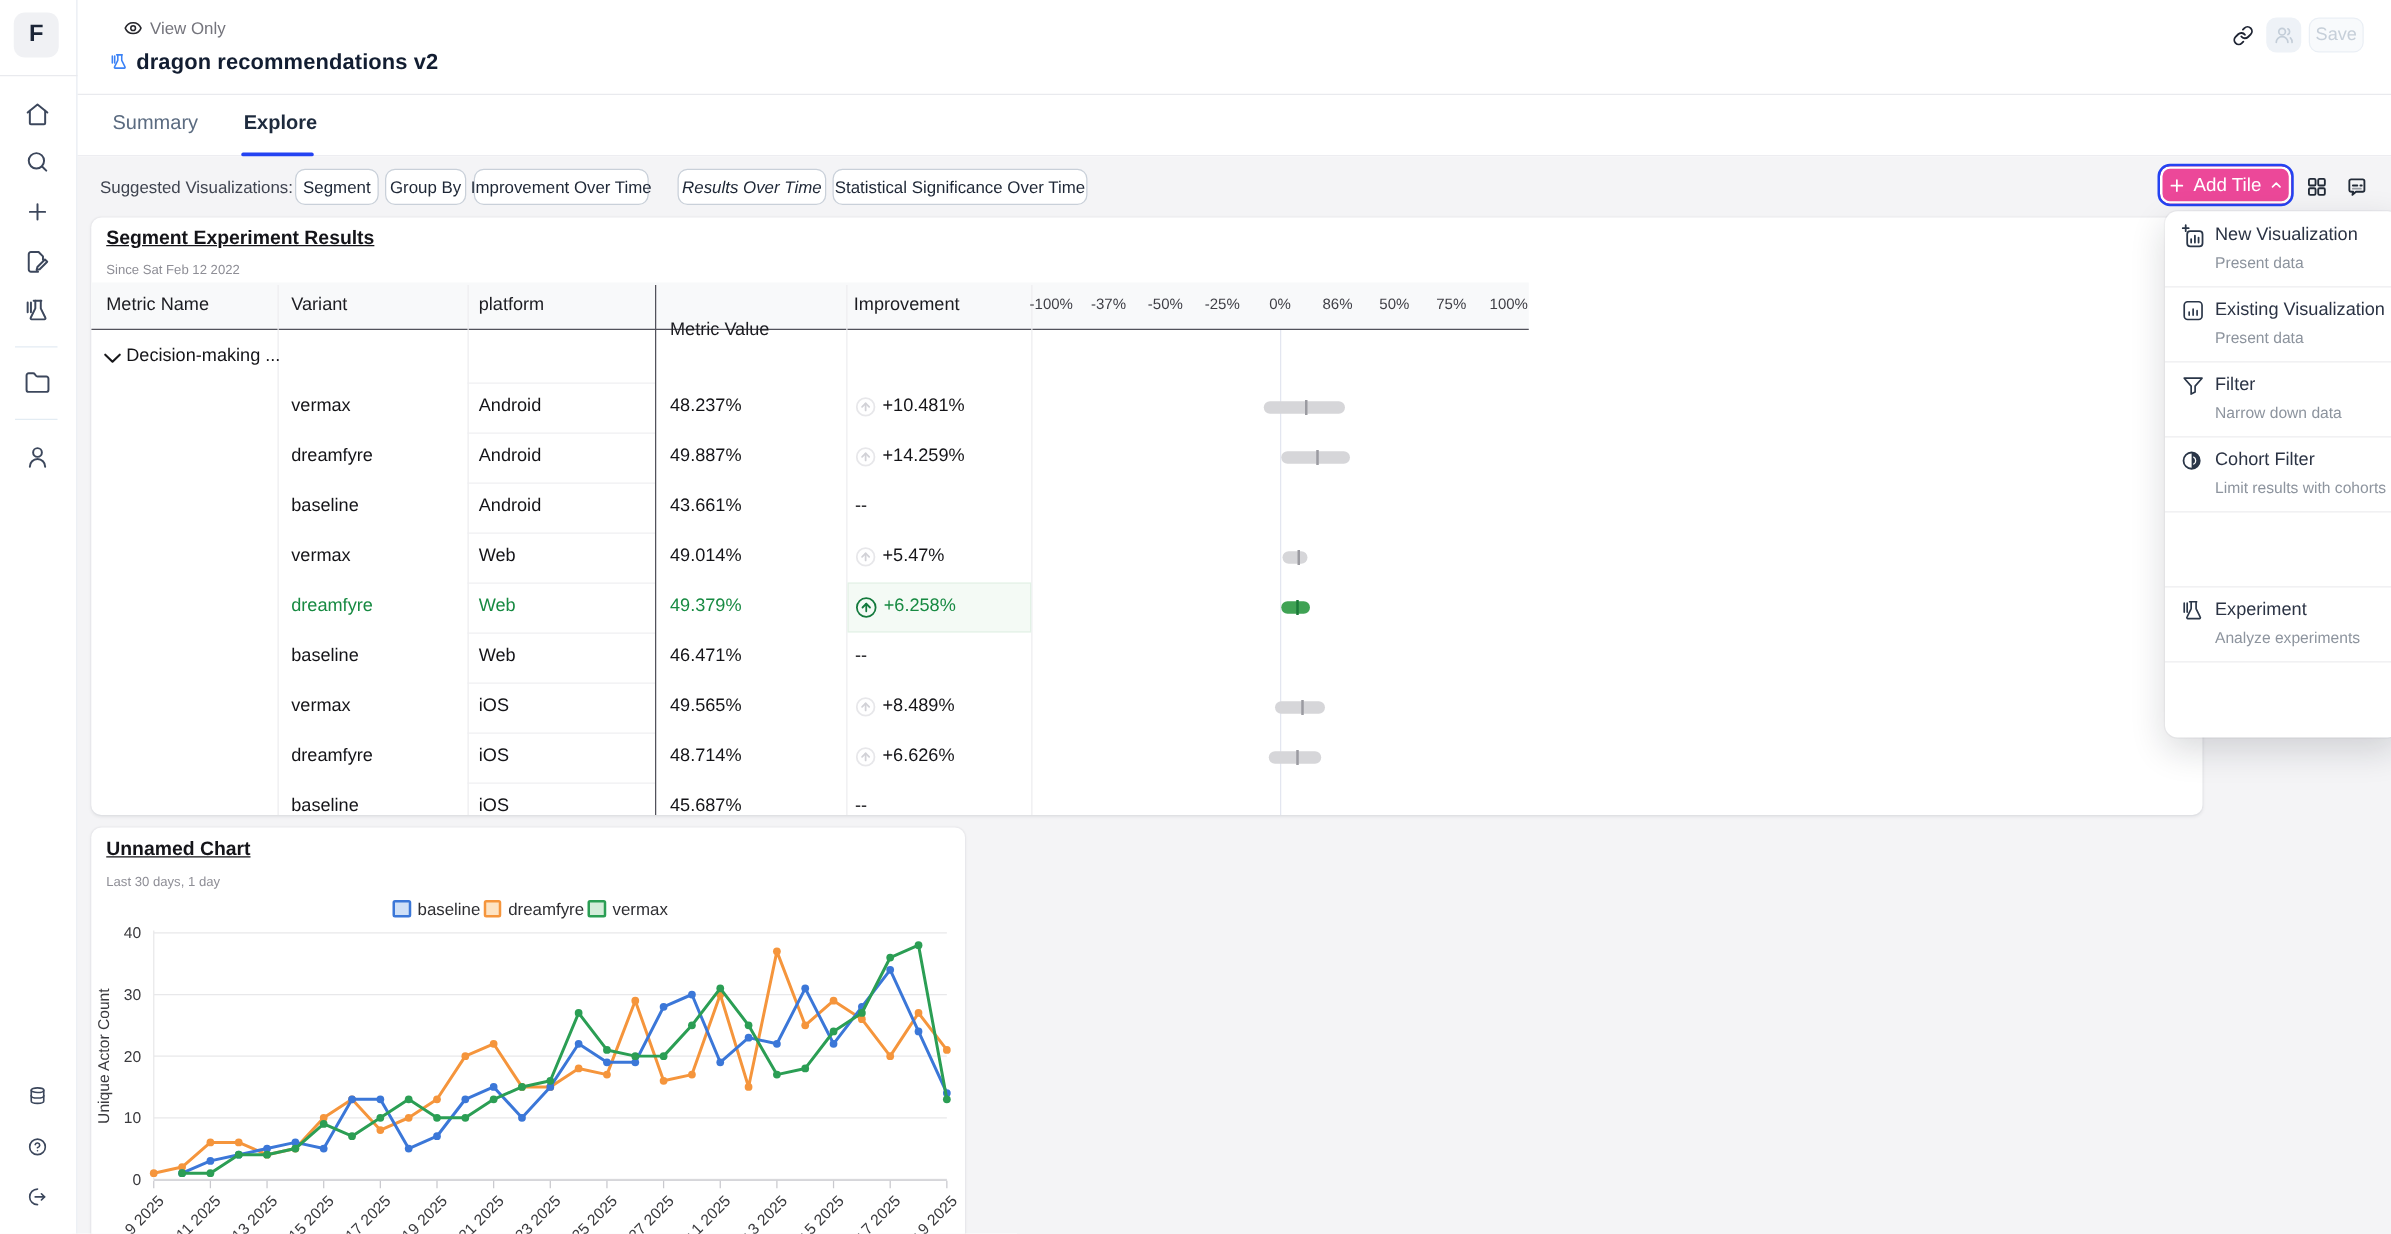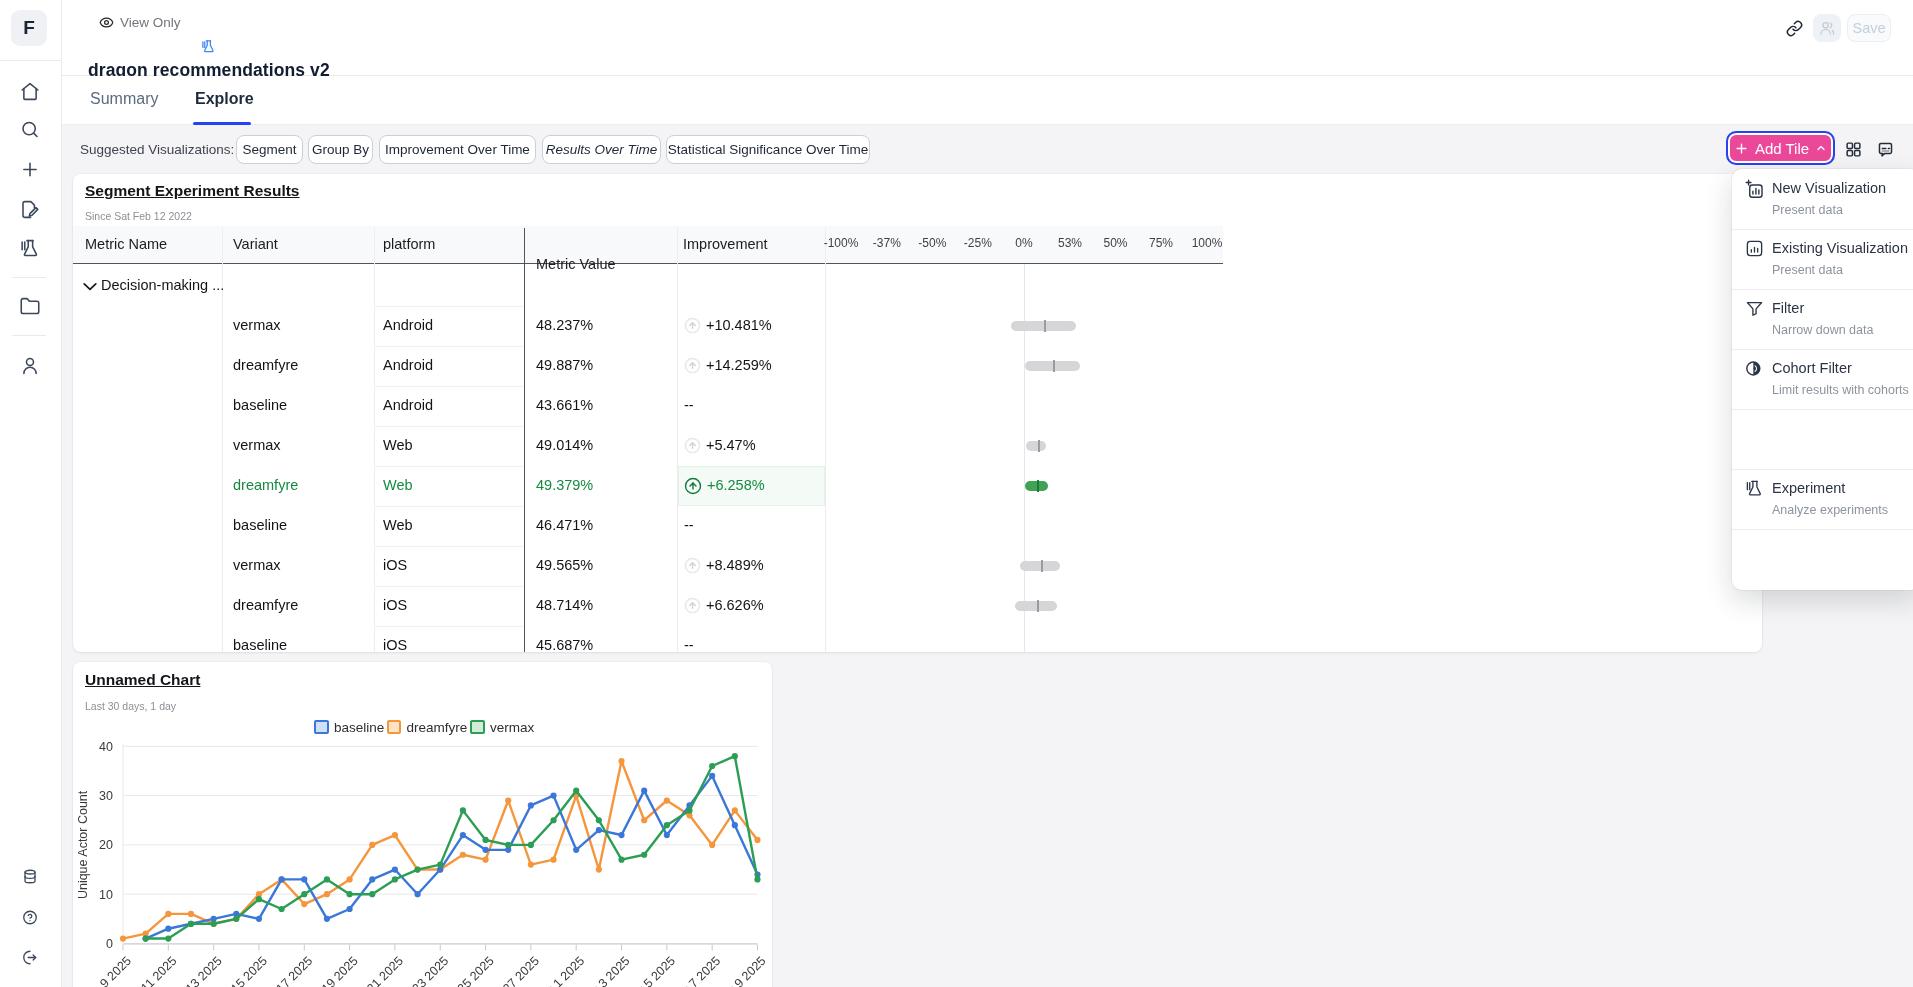--- a/index.html
+++ b/index.html
@@ -11,21 +11,21 @@
   
   #sidebar { position:absolute; left:0; top:0; width:62px; height:987px; background:#fff; border-right:1px solid #e8ebf2; z-index:30; }
   #logo { position:absolute; left:11px; top:10px; width:36px; height:36px; background:#f0f1f4; border-radius:9px; display:flex; align-items:center; justify-content:center; font-weight:bold; font-size:19px; color:#1b2537; }
   .side-sep { position:absolute; left:0; width:62px; height:1px; background:#e9eaee; }
   .side-sep2 { position:absolute; left:12px; width:34px; height:1px; background:#e3ecf3; }
   .sicon { position:absolute; left:29.5px; transform:translateX(-50%); color:#3c475c; }
 
   
   #header { position:absolute; left:58px; top:0; width:1855px; height:76px; background:#fff; border-bottom:1px solid #e9eaee; z-index:20; }
   #viewonly { position:absolute; left:41px; top:15px; display:flex; align-items:center; gap:6px; color:#74747c; font-size:13.5px; }
-  #title-row { position:absolute; left:30px; top:39px; display:flex; align-items:center; gap:6px;flex-direction:column; }
+  #title-row { position:absolute; left:30px; top:39px; display:flex; align-items:center; gap:6px; }
   #title-row .t { font-size:17.5px; font-weight:bold; color:#121d31; letter-spacing:.1px; }
   #hdr-right { position:absolute; right:22px; top:14px; display:flex; align-items:center; }
   #ppl-btn { width:28px; height:28px; background:#eef2f7; border-radius:8px; display:flex; align-items:center; justify-content:center; margin-left:10px; }
   #save-btn { width:44px; height:28px; background:#f8fafc; border:1px solid #eaeff5; border-radius:8px; display:flex; align-items:center; justify-content:center; margin-left:6px; font-size:14.5px; color:#c6cfd9; }
 
   
   #tabs { position:absolute; left:58px; top:76px; width:1855px; height:49px; background:#fff; border-bottom:1px solid #ededf1; z-index:20; }
   .tab { position:absolute; top:0; height:46px; display:flex; align-items:center; font-size:16px; }
   #tab-underline { position:absolute; left:135px; top:46px; width:58px; height:3px; background:#2443f2; border-radius:2px; }
 
@@ -166,21 +166,21 @@
 <div id="tabs">
   <div class="tab" style="left:32px; color:#5b6b80;">Summary</div>
   <div class="tab" style="left:137px; color:#1d2a3d; font-weight:bold;">Explore</div>
   <div id="tab-underline"></div>
 </div>
 
 <div id="content">
   <div id="toolbar-label">Suggested Visualizations:</div>
   <div class="chip" style="left:178px;width:67px;">Segment</div>
   <div class="chip" style="left:250px;width:65px;">Group By</div>
-  <div class="chip" style="left:321px;width:157px;">Improvement Over Time</div>
+  <div class="chip" style="left:321px;width:140px;">Improvement Over Time</div>
   <div class="chip" style="left:484px;width:119px;font-style:italic;">Results Over Time</div>
   <div class="chip" style="left:608px;width:204px;">Statistical Significance Over Time</div>
   <div id="addtile">
     <svg width="15" height="15" viewBox="0 0 24 24" fill="none" stroke="#fff" stroke-width="2.2" stroke-linecap="round">
         <path d="M12 5v14M5 12h14"></path>
       </svg>
     <span>Add Tile</span>
     <svg width="12" height="12" viewBox="0 0 24 24" fill="none" stroke="#fff" stroke-width="2.6" stroke-linecap="round" stroke-linejoin="round">
         <path d="m6 15 6-6 6 6"></path>
       </svg>
@@ -211,21 +211,21 @@
         <div class="cell" style="left:12px;top:62px;font-size:14.5px;color:#1c1c21;">Metric Name</div>
         <div class="cell" style="left:160px;top:62px;font-size:14.5px;color:#1c1c21;">Variant</div>
         <div class="cell" style="left:310px;top:62px;font-size:14.5px;color:#1c1c21;">platform</div>
         <div class="cell" style="left:463px;top:62px;font-size:14.5px;color:#1c1c21;margin-top:20px;">Metric Value</div>
         <div class="cell" style="left:610px;top:62px;font-size:14.5px;color:#1c1c21;">Improvement</div>
         <div class="cell" style="left:768px;top:62px;transform:translateX(-50%);font-size:12px;color:#3f3f46;">-100%</div>
         <div class="cell" style="left:813.8px;top:62px;transform:translateX(-50%);font-size:12px;color:#3f3f46;">-37%</div>
         <div class="cell" style="left:859.3px;top:62px;transform:translateX(-50%);font-size:12px;color:#3f3f46;">-50%</div>
         <div class="cell" style="left:904.8px;top:62px;transform:translateX(-50%);font-size:12px;color:#3f3f46;">-25%</div>
         <div class="cell" style="left:951px;top:62px;transform:translateX(-50%);font-size:12px;color:#3f3f46;">0%</div>
-        <div class="cell" style="left:997px;top:62px;transform:translateX(-50%);font-size:12px;color:#3f3f46;">53%</div>
+        <div class="cell" style="left:997px;top:62px;transform:translateX(-50%);font-size:12px;color:#3f3f46;">86%</div>
         <div class="cell" style="left:1042.5px;top:62px;transform:translateX(-50%);font-size:12px;color:#3f3f46;">50%</div>
         <div class="cell" style="left:1088px;top:62px;transform:translateX(-50%);font-size:12px;color:#3f3f46;">75%</div>
         <div class="cell" style="left:1134px;top:62px;transform:translateX(-50%);font-size:12px;color:#3f3f46;">100%</div>
         <div class="abs" style="left:301px;top:132px;width:150px;height:1px;background:#f0f0f2;"></div>
         <div class="abs" style="left:301px;top:172px;width:150px;height:1px;background:#f0f0f2;"></div>
         <div class="abs" style="left:301px;top:212px;width:150px;height:1px;background:#f0f0f2;"></div>
         <div class="abs" style="left:301px;top:252px;width:150px;height:1px;background:#f0f0f2;"></div>
         <div class="abs" style="left:301px;top:292px;width:150px;height:1px;background:#f0f0f2;"></div>
         <div class="abs" style="left:301px;top:332px;width:150px;height:1px;background:#f0f0f2;"></div>
         <div class="abs" style="left:301px;top:372px;width:150px;height:1px;background:#f0f0f2;"></div>

